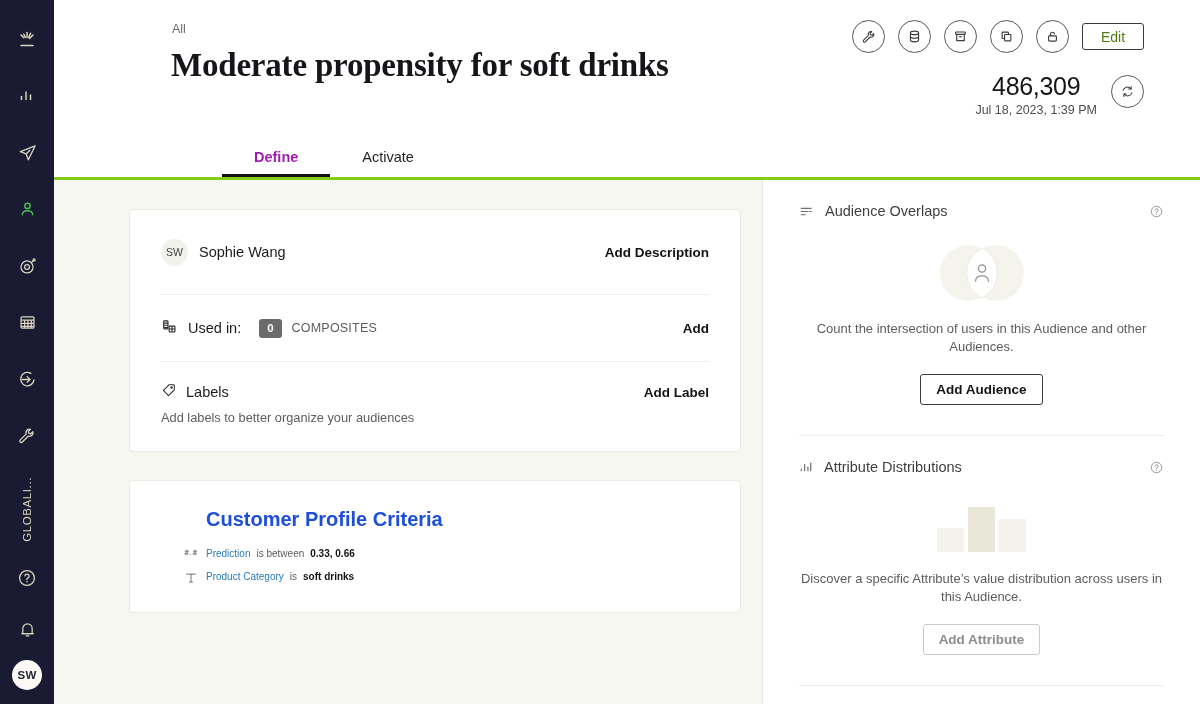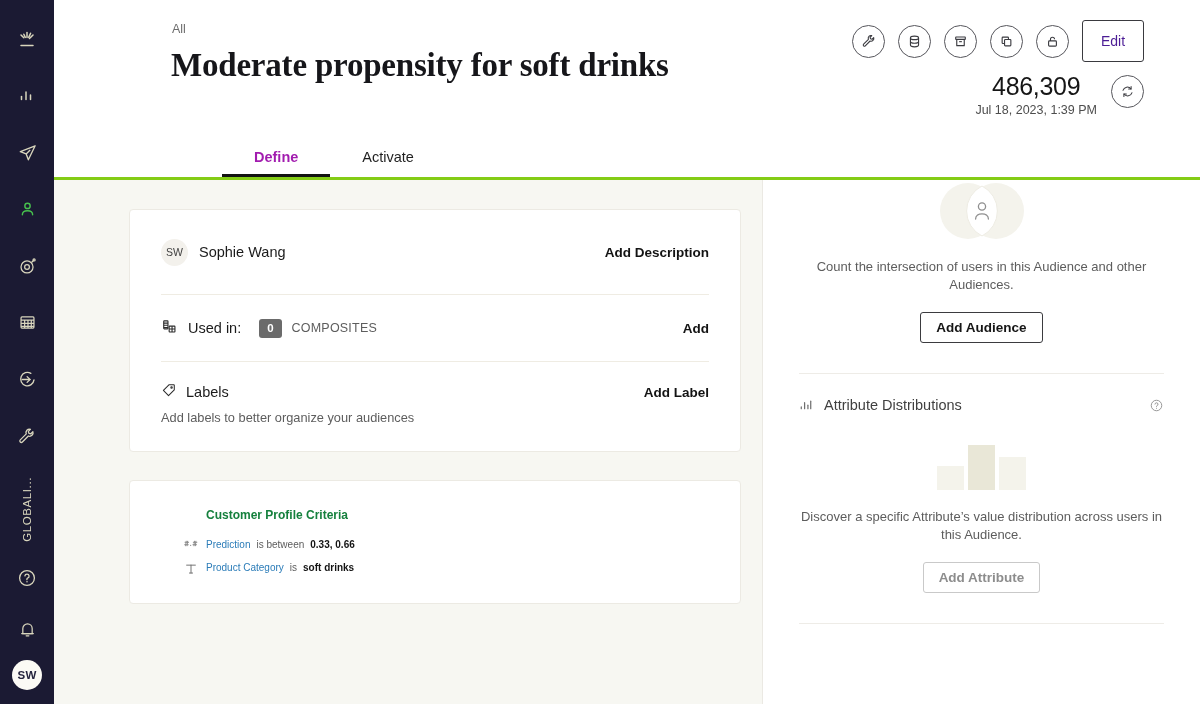--- a/index.html
+++ b/index.html
@@ -74,23 +74,23 @@
     position: absolute; right: 56px; top: 20px;
     display: flex; align-items: center; gap: 13px;
   }
   .circle-btn {
     width: 33px; height: 33px; border-radius: 50%;
     border: 1px solid #56565c; background: #fff;
     display: flex; align-items: center; justify-content: center;
     color: #3b3b40; cursor: pointer;
   }
   .edit-btn {
-    height: 42px; min-width: 62px; padding: 0 16px;
+    height: 27px; min-width: 62px; padding: 0 16px;
     border: 1px solid #3a3a3f; background: #fff; border-radius: 3px;
-    font-size: 14px; font-weight: 400; color: #4c1d95;
+    font-size: 14px; font-weight: 400; color: #4d7c0f;
     display: flex; align-items: center; justify-content: center;
     cursor: pointer; font-family: "Liberation Sans", sans-serif;
   }
   .count-block {
     position: absolute; right: 56px; top: 72px;
     display: flex; align-items: flex-start; gap: 14px;
   }
   .count-text { text-align: right; }
   .count-num { font-size: 25px; font-weight: 400; color: #161616; line-height: 28px; letter-spacing: -0.3px; text-align: center;}
   .count-date { font-size: 12.5px; color: #4d4d4d; margin-top: 3px; }
@@ -139,21 +139,21 @@
   .row-usedin .lbl { font-size: 14.5px; color: #1b1b1b; margin-left: 10px; }
   .badge {
     background: #6b6b6b; color: #fff; font-size: 11.5px; font-weight: 700;
     border-radius: 3px; padding: 2px 8px; margin-left: 18px; line-height: 15px;
   }
   .composites { font-size: 12.5px; color: #5d5d5d; margin-left: 10px; letter-spacing: .2px;}
   .row-labels { display: flex; align-items: center; height: 52px; padding-top: 8px;}
   .row-labels .lbl { font-size: 14.5px; color: #1b1b1b; margin-left: 9px; font-weight: 400;}
   .labels-hint { font-size: 12.8px; color: #5d5d5d; padding-bottom: 26px; margin-top: -4px;}
 
-  .criteria-title { font-size: 12px; font-weight: 700; color: #15803d; padding: 27px 0 12px 45px; }
+  .criteria-title { font-size: 20px; font-weight: 700; color: #1d4ed8; padding: 27px 0 12px 45px; }
   .criteria-row { display: flex; font-size: 10px; padding: 5px 0 5px 15px; }
   .crit-icon { width: 30px; display: flex; justify-content: center; color: #7a7a7a; flex: 0 0 30px;}
   .crit-field { color: #2b7cb8; font-weight: 400; }
   .crit-op { color: #5c5c5c; margin: 0 6px; }
   .crit-val { color: #141414; font-weight: 700; }
   .criteria-pad { height: 22px; }
 
   
   .right-col {
     width: 438px; background: #fff; border-left: 1px solid #ebe9e3;
@@ -392,20 +392,38 @@
             <span class="crit-op">is</span>
             <span class="crit-val">soft drinks</span>
           </div>
           <div class="criteria-pad"></div>
         </section>
 
       </div>
 
       <aside class="right-col">
 
+        <div class="panel-head">
+          <span class="ph-icon">
+            <svg width="15" height="15" viewBox="0 0 18 18" fill="none" stroke="currentColor" stroke-width="1.3" stroke-linecap="round">
+              <path d="M2.6 5.2h12"></path>
+                <path d="M2.6 9h8"></path>
+                <path d="M2.6 12.8h5"></path>
+                <path d="M12.4 9h2.4"></path>
+            </svg>
+          </span>
+          <span class="ph-title">Audience Overlaps</span>
+          <span class="ph-help">
+            <svg width="15" height="15" viewBox="0 0 20 20" fill="none" stroke="currentColor" stroke-width="1.2">
+              <circle cx="10" cy="10" r="7"></circle>
+              <path d="M8 8.1a2 2 0 1 1 2.5 2.2c-.5.2-.5.6-.5 1v.3" stroke-linecap="round"></path>
+              <circle cx="10" cy="13.6" r=".7" fill="currentColor" stroke="none"></circle>
+            </svg>
+          </span>
+        </div>
 
         <div class="venn">
           <svg width="112" height="58" viewBox="0 0 112 58">
             <circle cx="42" cy="29" r="28" fill="#f4f3ec"></circle>
             <circle cx="70" cy="29" r="28" fill="#f4f3ec"></circle>
             <path d="M56 4a28 28 0 0 0 0 50 28 28 0 0 0 0-50z" fill="#ffffff" stroke="#eeece3" stroke-width="1"></path>
             <g stroke="#8f8f8f" stroke-width="1.3" fill="none" stroke-linecap="round">
               <circle cx="56" cy="24.5" r="3.6"></circle>
               <path d="M49.6 37c0-3.4 3-5.2 6.4-5.2s6.4 1.8 6.4 5.2"></path>
             </g>

